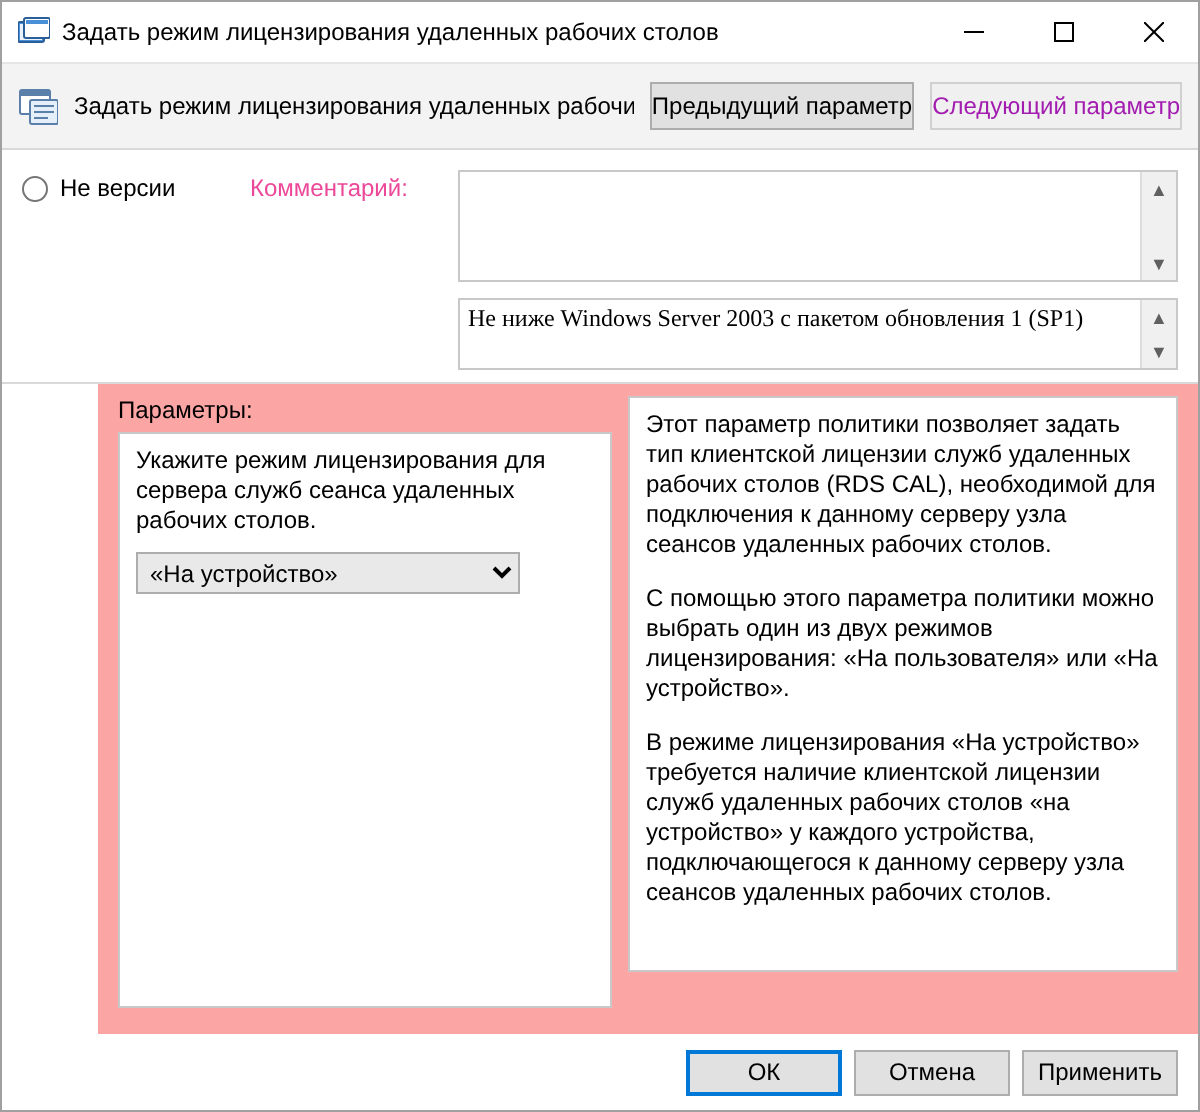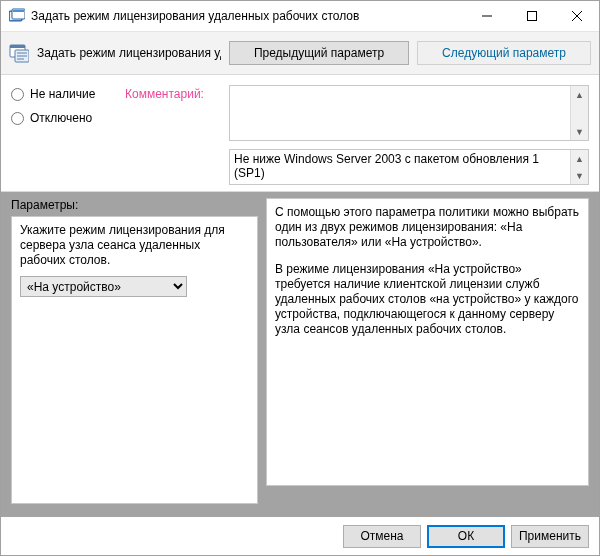--- a/index.html
+++ b/index.html
@@ -68,28 +68,28 @@
     width: 20px;
     height: 20px;
   }
   .header-strip .policy-title {
     flex: 1;
     white-space: nowrap;
     overflow: hidden;
   }
   .nav-btn {
     height: 24px;
-    padding: 0 24px;
+    padding: 0 0;
     border: 1px solid #adadad;
     background: #e1e1e1;
     font: inherit;
     line-height: 22px;
   }
   .nav-btn.disabled {
-    color: #0369a1;
+    color: #a21caf;
     border-color: #d0d0d0;
     background: #f0f0f0;
   }
   
   .upper {
     display: grid;
     grid-template-columns: 110px 100px 1fr;
     padding: 10px 10px 6px 10px;
     row-gap: 8px;
     column-gap: 4px;
@@ -133,50 +133,51 @@
     flex-direction: column;
     justify-content: space-between;
   }
   .textbox .scroll span {
     height: 17px;
     display:flex;align-items:center;justify-content:center;
     color:#606060;font-size:9px;
   }
   .comment-box { height: 50px; grid-column: 3; grid-row: 1; }
   .supported-box { height: 30px; grid-column: 3; grid-row: 2; line-height: 14px; }
-  .supported-box .content { padding-right: 20px; }
+  .supported-box .content { padding-right: 20px; font-family: Liberation Serif, serif; }
   
   .middle {
     flex: 1;
     display: grid;
     grid-template-columns: 255px 1fr;
     gap: 0;
     padding: 6px 10px 0 10px;
     min-height: 0;
-    background: #a3a3a3;
+    background: #fca5a5;
+    margin-left: 48px;
   }
   .pane-label { margin-bottom: 4px; }
   .pane {
     border: 1px solid #c8c8c8;
     padding: 6px 8px;
     overflow: hidden;
     position: relative;
     background: #fff;
   }
   .options-pane {
     margin-right: 8px;
     height: 274px;
   }
   .options-pane .opt-label { margin-bottom: 8px; line-height: 15px; }
   .options-pane select {
     font: inherit;
     border: 1px solid #adadad;
     background: #e9e9e9;
     height: 21px;
-    width: 167px;
+    width: 192px;
     padding: 0 2px;
   }
   .help-pane {
     height: 274px;
     overflow-y: auto;
     line-height: 15px;
   }
   .help-pane p { margin: 0 0 12px 0; }
   
   .help-pane::-webkit-scrollbar { width: 17px; background:#f0f0f0; }
@@ -251,25 +252,21 @@
     </span>
     <span class="policy-title">Задать режим лицензирования удаленных рабочих столов</span>
     <button class="nav-btn">Предыдущий параметр</button>
     <button class="nav-btn disabled">Следующий параметр</button>
   </div>
 
   <div class="upper">
     <div class="radios">
       <label class="radio">
         <input type="radio" name="state" style="">
-        <span>Не наличие</span>
-      </label>
-      <label class="radio">
-        <input type="radio" name="state" style="">
-        <span>Отключено</span>
+        <span>Не версии</span>
       </label>
     </div>
 
     <div class="lbl-col" style="grid-column:2;grid-row:1;">Комментарий:</div>
     <div class="textbox comment-box">
       <div class="content"></div>
       <div class="scroll">
         <span>▲</span>
         <span>▼</span>
       </div>
@@ -281,34 +278,35 @@
         <span>▲</span>
         <span>▼</span>
       </div>
     </div>
   </div>
 
   <div class="middle">
     <div>
       <div class="pane-label">Параметры:</div>
       <div class="pane options-pane">
-        <div class="opt-label">Укажите режим лицензирования для сервера узла сеанса удаленных рабочих столов.</div>
+        <div class="opt-label">Укажите режим лицензирования для сервера служб сеанса удаленных рабочих столов.</div>
         <select>
           <option>«На устройство»</option>
           <option>«На пользователя»</option>
         </select>
       </div>
     </div>
     <div>
       <div class="pane help-pane">
+        <p>Этот параметр политики позволяет задать тип клиентской лицензии служб удаленных рабочих столов (RDS CAL), необходимой для подключения к данному серверу узла сеансов удаленных рабочих столов.</p>
         <p>С помощью этого параметра политики можно выбрать один из двух режимов лицензирования: «На пользователя» или «На устройство».</p>
         <p>В режиме лицензирования «На устройство» требуется наличие клиентской лицензии служб удаленных рабочих столов «на устройство» у каждого устройства, подключающегося к данному серверу узла сеансов удаленных рабочих столов.</p>
       </div>
     </div>
   </div>
 
   <div class="footer">
+    <button class="dlg-btn default">ОК</button>
     <button class="dlg-btn">Отмена</button>
-    <button class="dlg-btn default">ОК</button>
     <button class="dlg-btn">Применить</button>
   </div>
 
 </div>
 
 </body></html>

